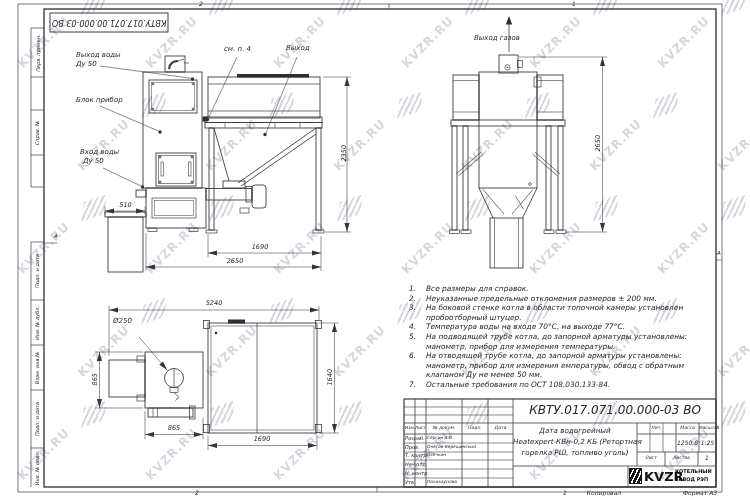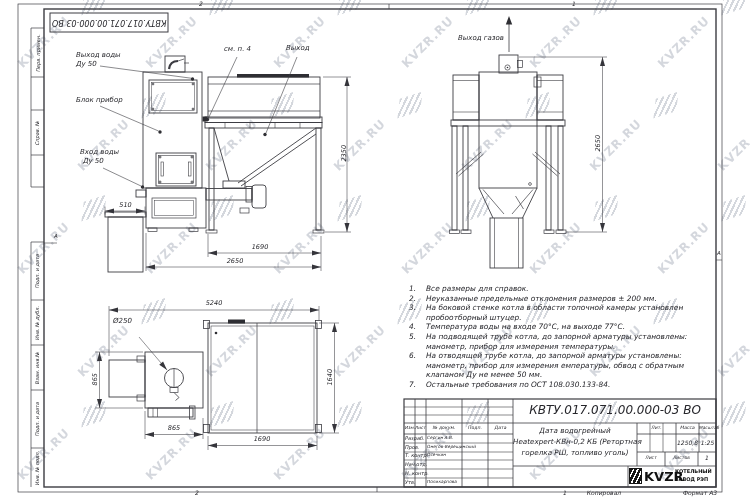--- a/index.html
+++ b/index.html
@@ -359,21 +359,21 @@
   <span class="t f6 c" style="left:578px;top:490px;width:52px">Копировал</span>
   <span class="t f6 c" style="left:680px;top:490px;width:40px">Формат А3</span>
 
   <span class="t f7" style="left:76px;top:52px">Выход воды</span>
   <span class="t f7" style="left:76px;top:61px">Ду 50</span>
   <span class="t f7" style="left:76px;top:97px">Блок прибор</span>
   <span class="t f7" style="left:80px;top:149px">Вход воды</span>
   <span class="t f7" style="left:83px;top:158px">Ду 50</span>
   <span class="t f7" style="left:224px;top:46px">см. п. 4</span>
   <span class="t f7" style="left:286px;top:45px">Выход</span>
-  <span class="t f7" style="left:458px;top:35px">Выход газов</span>
+  <span class="t f7" style="left:474px;top:35px">Выход газов</span>
   <span class="t f7" style="left:113px;top:318px">Ø250</span>
 
   <span class="t f65 c" style="left:113px;top:202px;width:25px">510</span>
   <span class="t f65 c" style="left:240px;top:244px;width:40px">1690</span>
   <span class="t f65 c" style="left:215px;top:258px;width:40px">2650</span>
   <span class="t f65 c rot" style="left:330px;top:150px;width:28px">2350</span>
   <span class="t f65 c rot" style="left:584px;top:140px;width:28px">2650</span>
   <span class="t f65 c" style="left:194px;top:300px;width:40px">5240</span>
   <span class="t f65 c rot" style="left:81px;top:376px;width:28px">865</span>
   <span class="t f65 c" style="left:154px;top:425px;width:40px">865</span>

